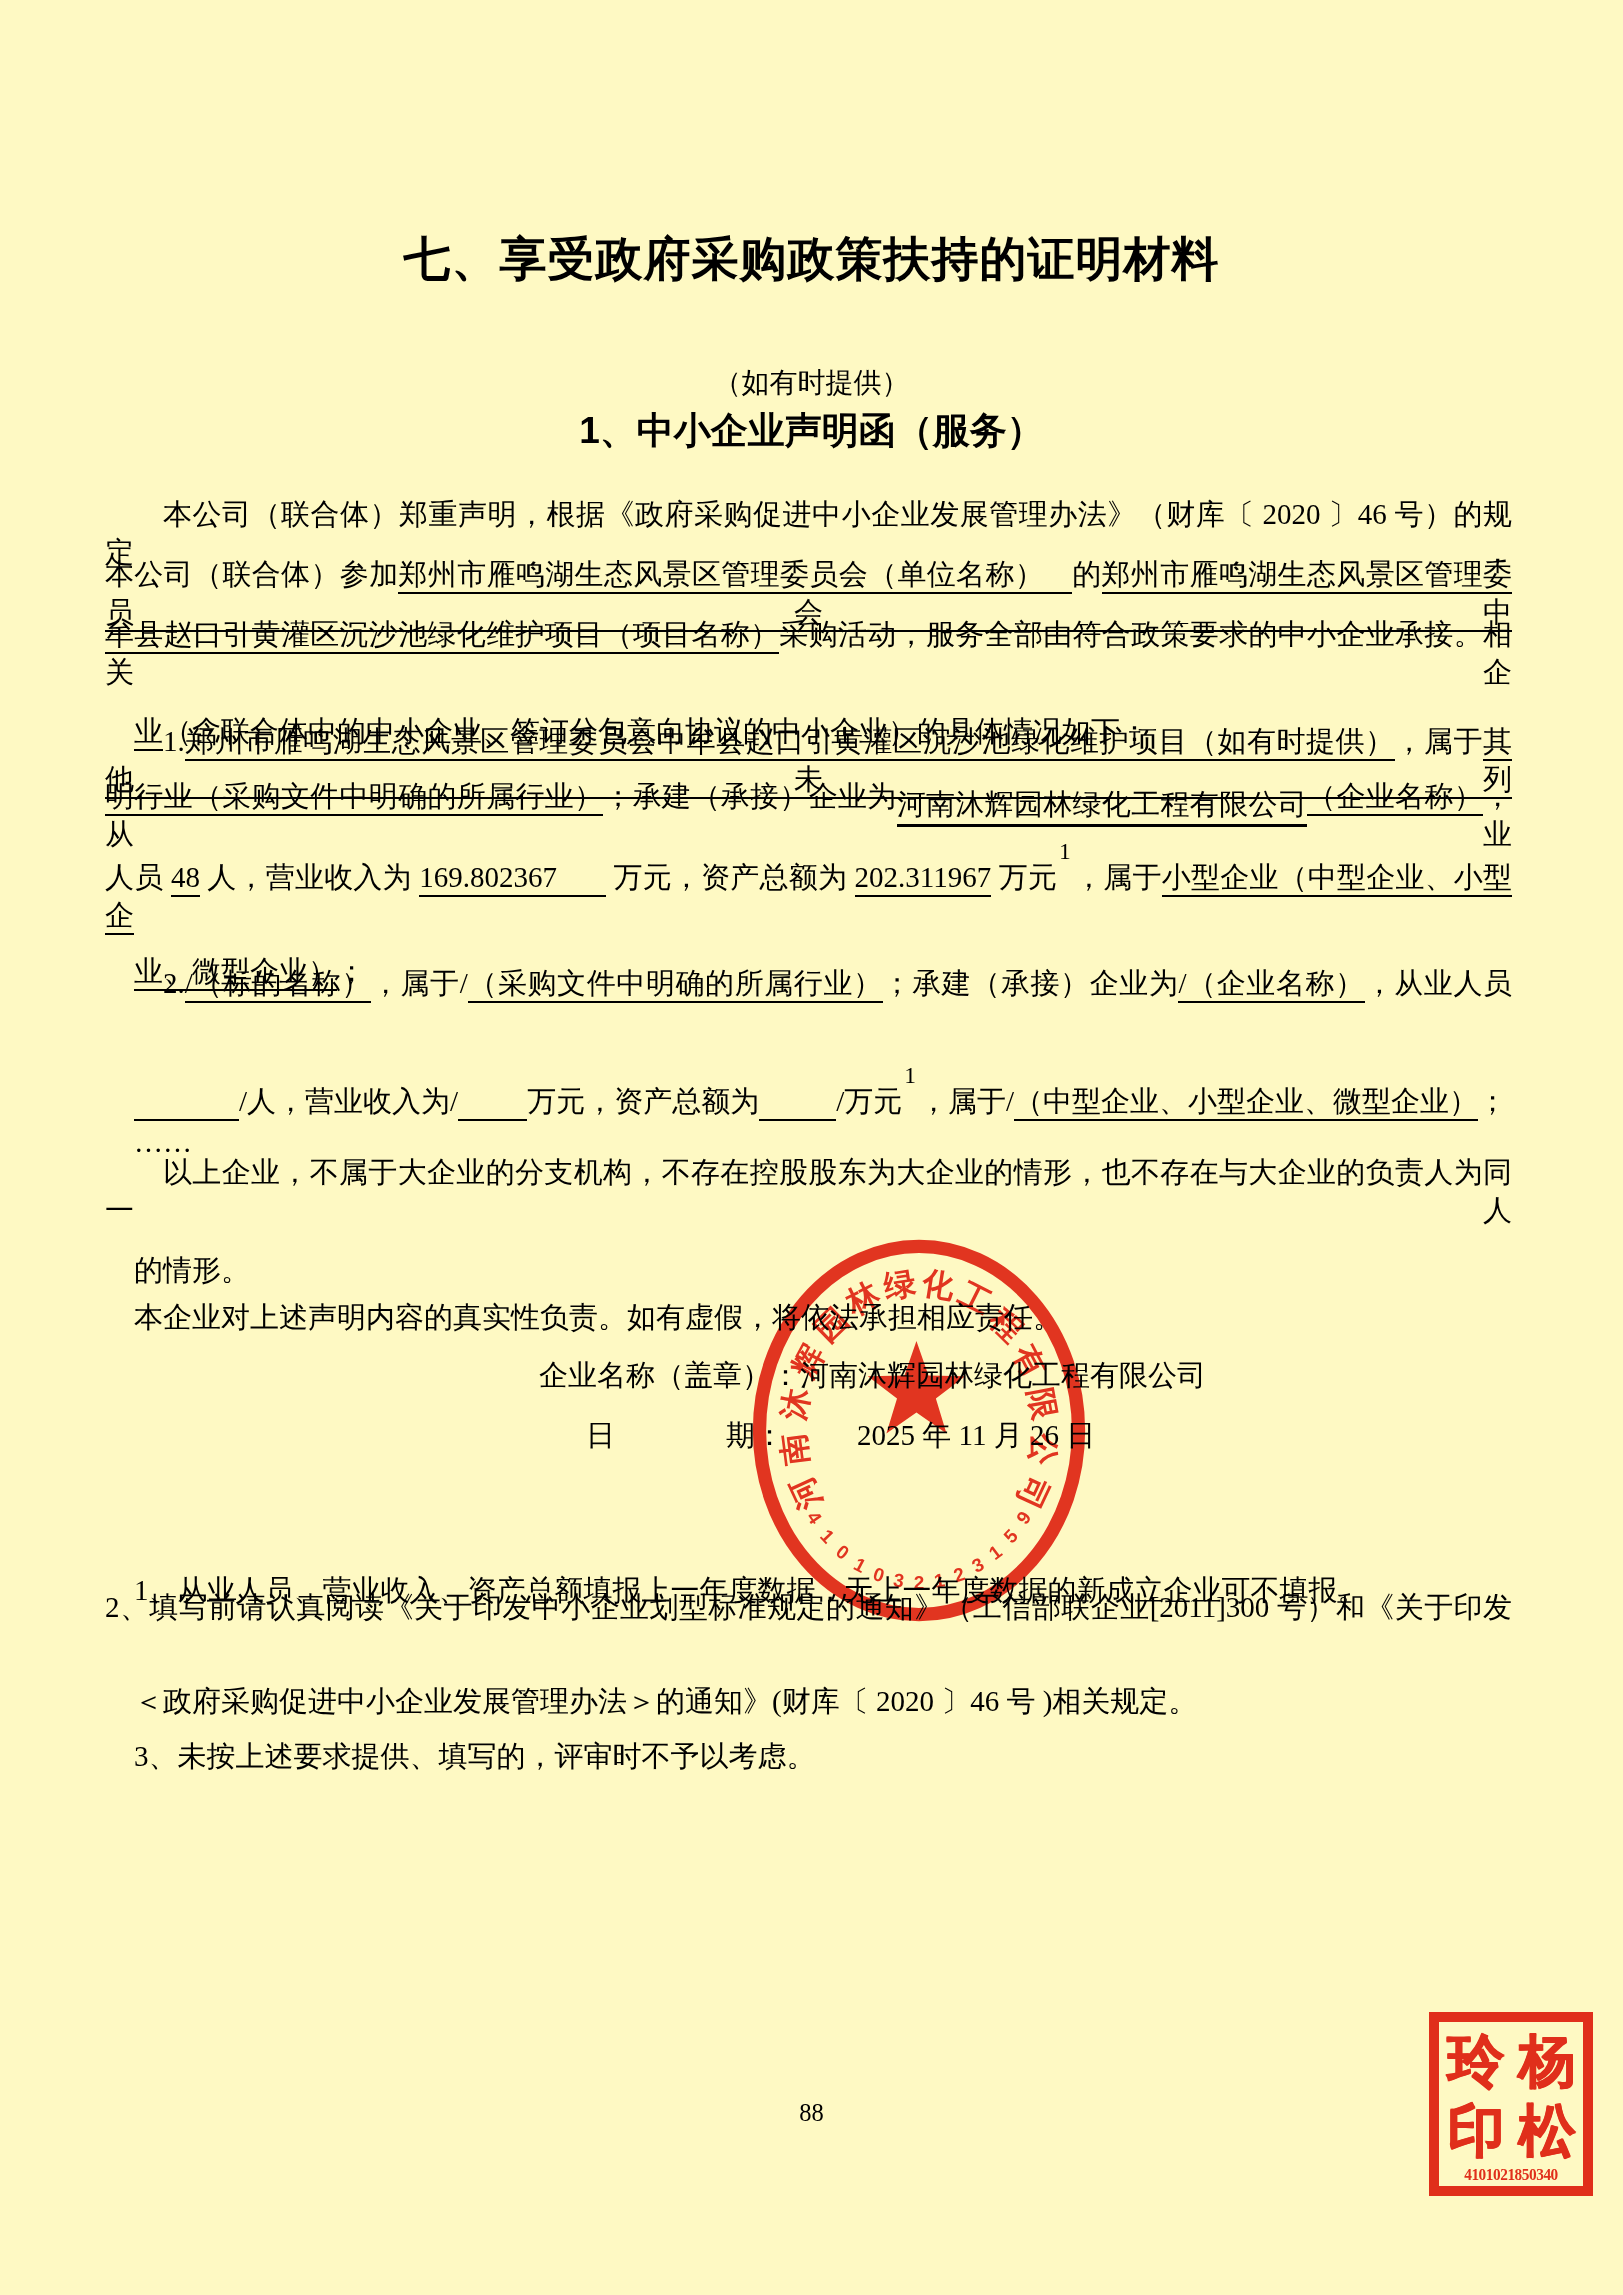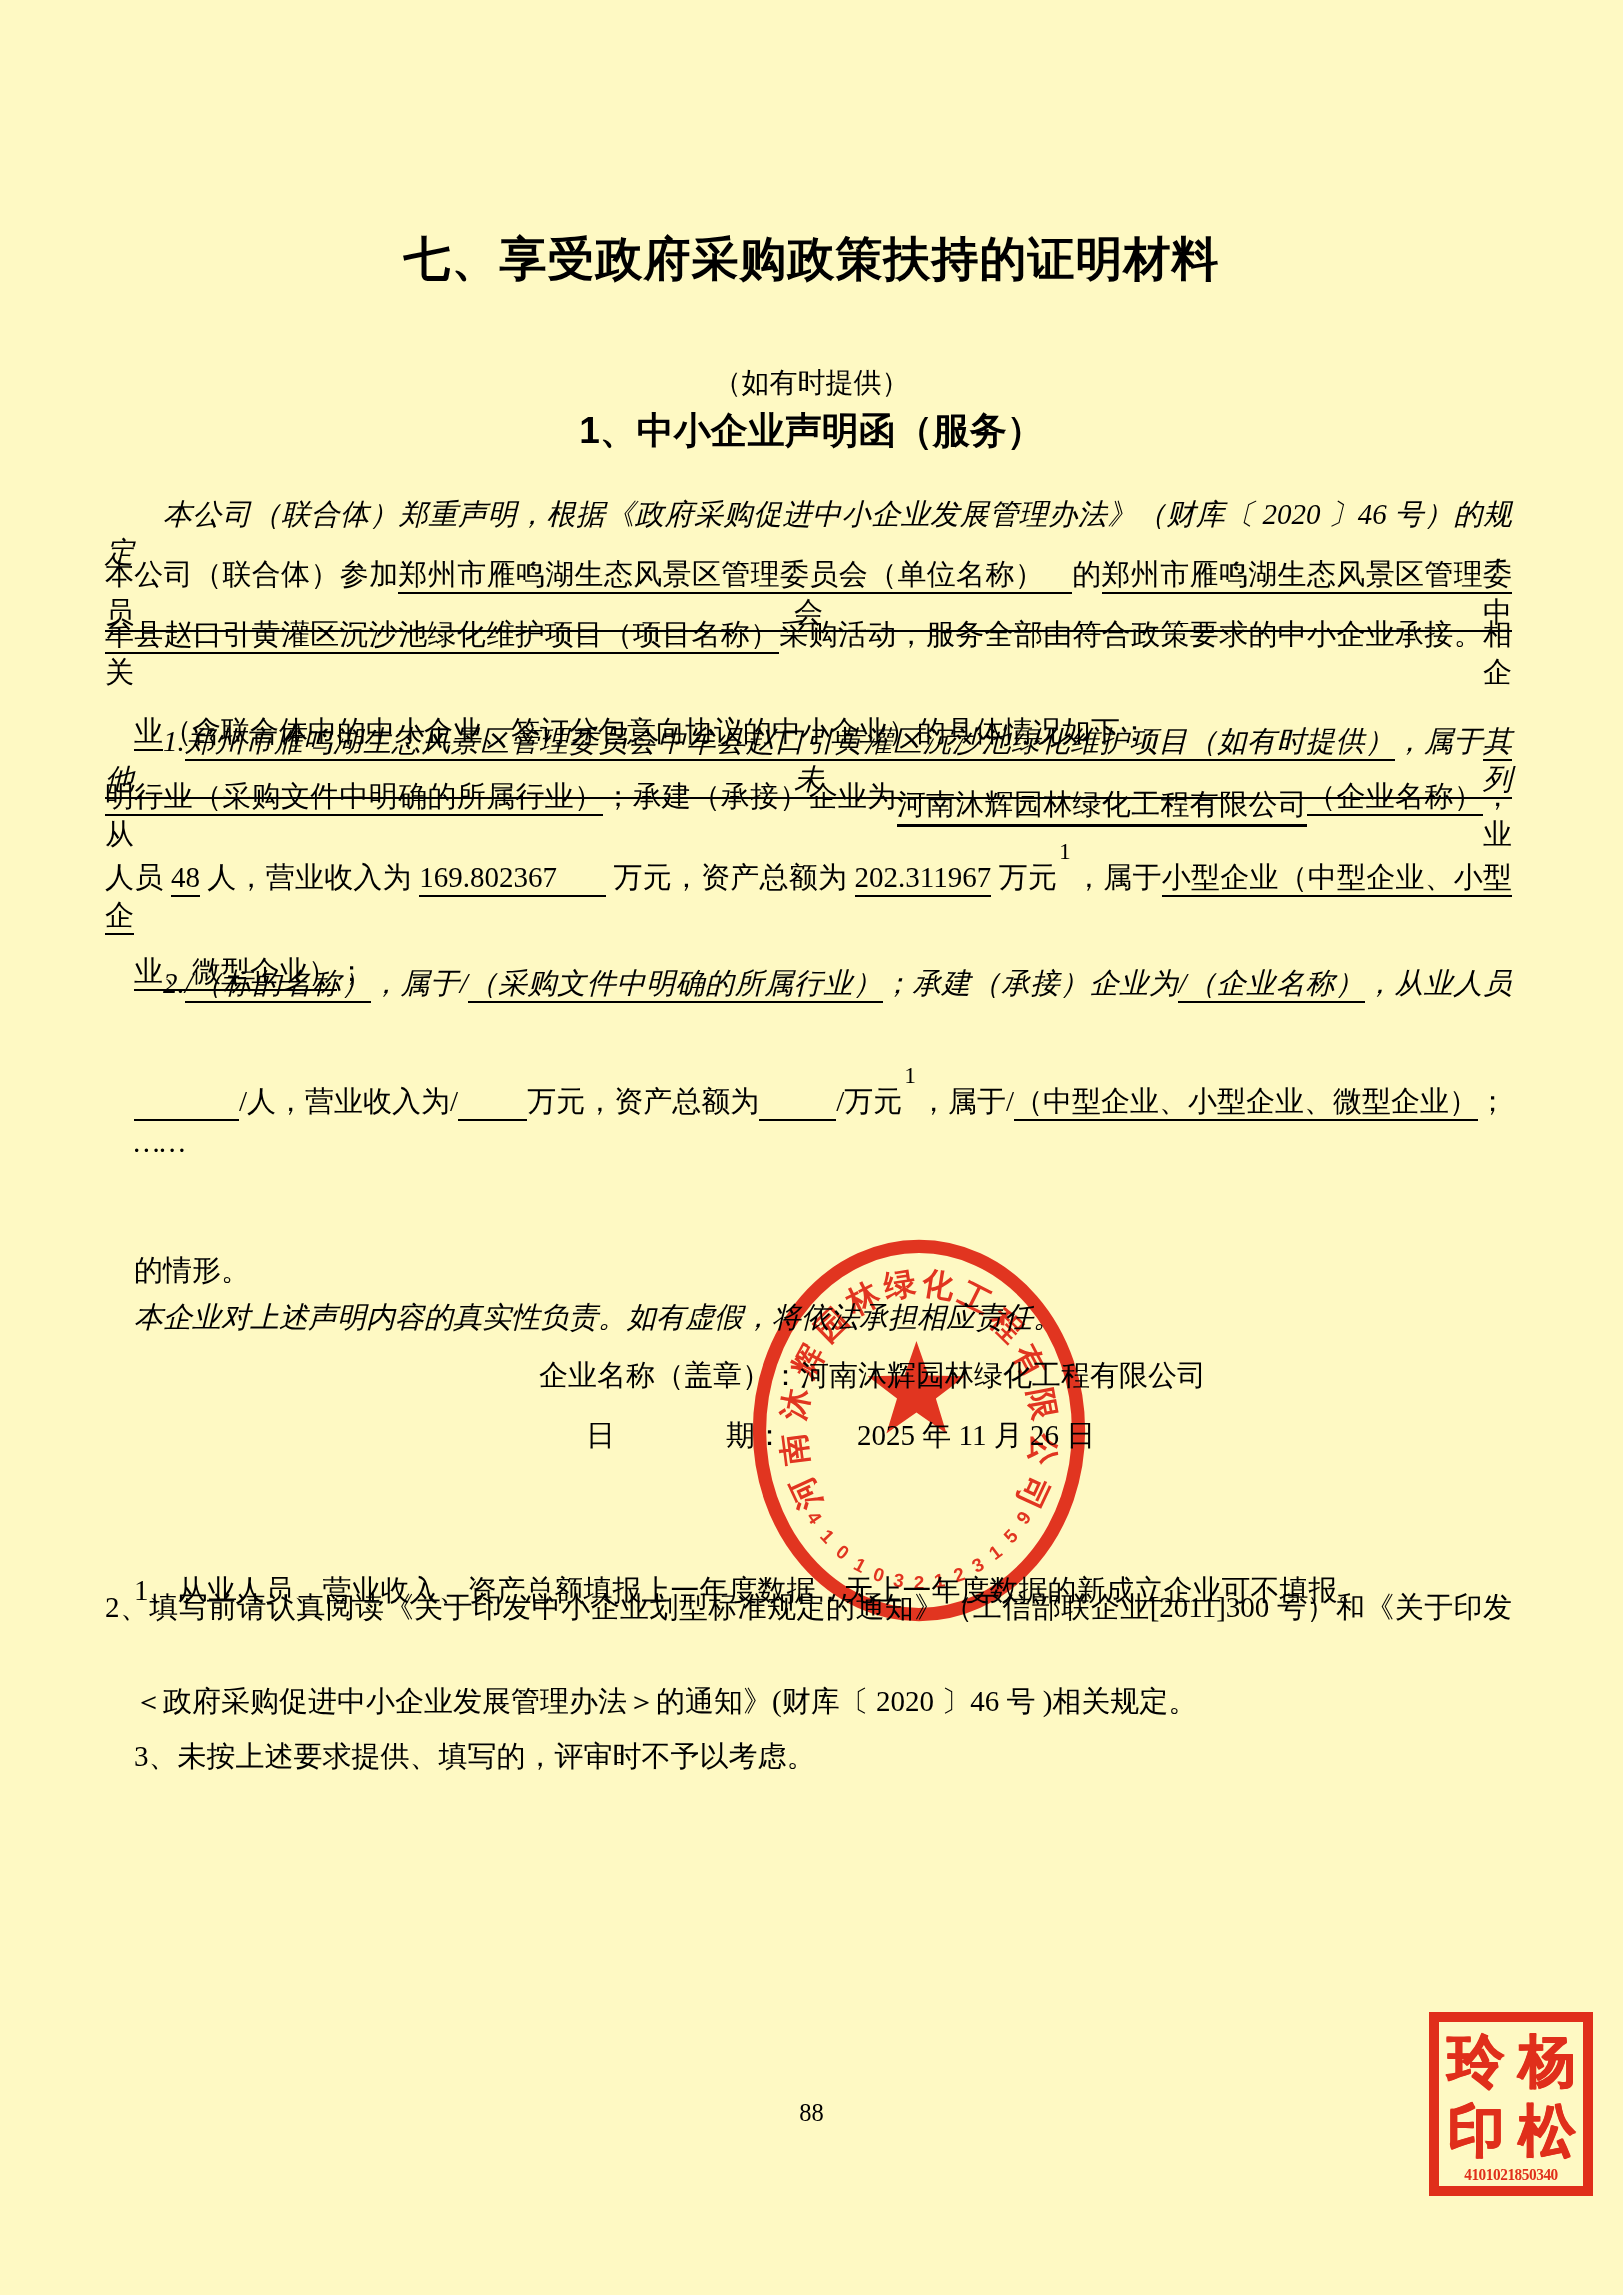--- a/index.html
+++ b/index.html
@@ -17,21 +17,21 @@
     font-size:29px;line-height:38px;
     white-space:pre;
   }
   .just{
     white-space:normal;
     text-align:justify;
     text-align-last:justify;
   }
   .center{left:0;width:1623px;text-align:center;}
   .heiti{font-family:"Liberation Sans","DejaVu Sans",sans-serif;font-weight:bold;}
-  .indent{text-indent:58px;font-style:italic;}
+  .indent{text-indent:58px;}
   .u{border-bottom:2.6px solid #000;padding-bottom:1.5px;}
   .u-pad90{padding-right:49px;}
   .u-pad55{padding-right:28px;}
   .shift-down{position:relative;top:7.7px;border-bottom-width:3.1px;padding-bottom:4.6px;}
   .blank{display:inline-block;border-bottom:2.6px solid #000;height:29px;vertical-align:bottom;}
   .blank-a{width:105px;}
   .blank-b{width:69px;}
   .blank-c{width:77px;}
   sup.fn{
     position:relative;top:-17.4px;
@@ -107,20 +107,23 @@
   <div class="line just indent" style="top:964px;">
     <span>2.</span><span class="u">/（标的名称）</span><span>，属于/</span><span class="u">（采购文件中明确的所属行业）</span><span>；承建（承接）企业为</span><span class="u">/（企业名称）</span><span>，从业人员</span>
   </div>
   <div class="line" style="top:1044px;">
     <span class="blank blank-a"></span><span>/人，营业收入为/</span><span class="blank blank-b"></span><span>万元，资产总额为</span><span class="blank blank-c"></span><span>/万元</span><sup class="fn">1</sup><span>，属于/</span><span class="u">（中型企业、小型企业、微型企业）</span><span>；</span>
   </div>
   <div class="line indent" style="top:1085px;">
     <span>……</span>
   </div>
 
+  <div class="line just indent" style="top:1153px;">
+    <span>以上企业，不属于大企业的分支机构，不存在控股股东为大企业的情形，也不存在与大企业的负责人为同一人</span>
+  </div>
   <div class="line" style="top:1213px;">
     <span>的情形。</span>
   </div>
   <div class="line indent" style="top:1260px;">
     <span>本企业对上述声明内容的真实性负责。如有虚假，将依法承担相应责任。</span>
   </div>
 
   <span class="abs-span" style="left:539px;top:1356px;">企业名称（盖章）：河南沐辉园林绿化工程有限公司</span>
   <span class="abs-span" style="left:586px;top:1416px;">日</span>
   <span class="abs-span" style="left:726px;top:1416px;">期：</span>

